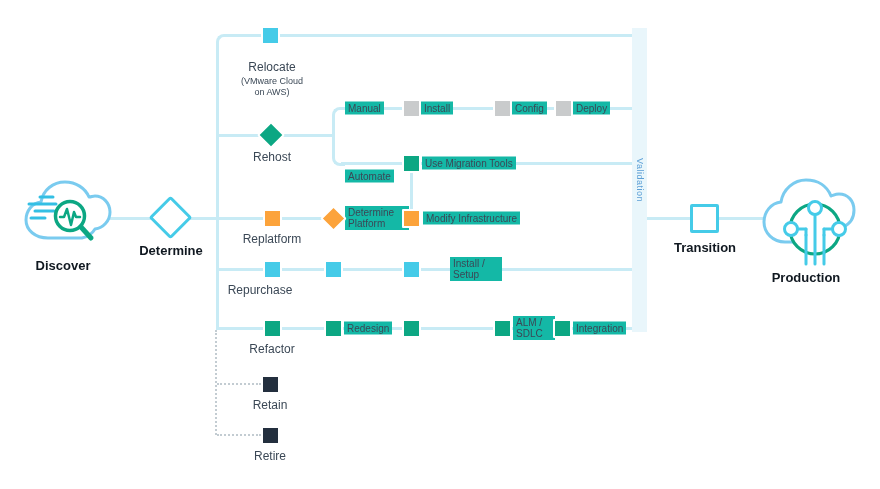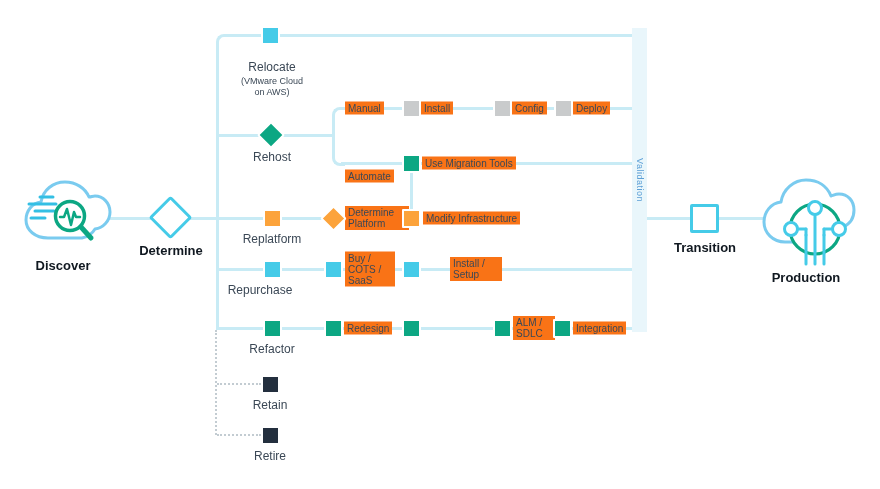--- a/index.html
+++ b/index.html
@@ -20,21 +20,21 @@
   .sq.orange{background:#fca33b;}
   .sq.gray{background:#c9cbcc;}
   .sq.navy{background:#232f3e;}
   .diamond{position:absolute;transform:rotate(45deg);border:2px solid #fff;border-radius:2px;}
   .diamond.green{width:16px;height:16px;background:#0ca783;}
   .diamond.orange{width:15px;height:15px;background:#fca33b;}
   .diamond.outline{width:25px;height:25px;background:#fff;border:3px solid #45cbe8;border-radius:3px;}
   .sq.outline{width:23px;height:23px;background:#fff;border:3px solid #45cbe8;border-radius:2px;}
   .nodelabel{position:absolute;font-size:12px;text-align:center;color:#3b4856;line-height:14px;}
   .sublabel{position:absolute;font-size:9px;text-align:center;color:#3b4856;line-height:11px;}
-  .steplabel{position:absolute;transform:translateY(-50%);background:#f97316;font-size:10px;
+  .steplabel{position:absolute;transform:translateY(-50%);background:#14b8a6;font-size:10px;
              line-height:11px;color:#3b4856;padding:1px 3px;white-space:normal;}
   .biglabel{position:absolute;font-size:13px;font-weight:700;color:#101820;text-align:center;}
   .valbar{position:absolute;left:632px;top:28px;width:15px;height:304px;background:#e9f6fb;}
   .valbar span{position:absolute;left:50%;top:50%;transform:translate(-50%,-50%);
                writing-mode:vertical-rl;font-size:9px;color:#5c9fd6;letter-spacing:.5px;}
   svg{position:absolute;overflow:visible;}
 </style>
 </head>
 <body>
 
@@ -64,21 +64,20 @@
   </div>
 
   <div class="steplabel" style="left:345px;top:108px;">Manual</div>
   <div class="steplabel" style="left:421px;top:108px;">Install</div>
   <div class="steplabel" style="left:512px;top:108px;">Config</div>
   <div class="steplabel" style="left:573px;top:108px;">Deploy</div>
   <div class="steplabel" style="left:345px;top:176px;">Automate</div>
   <div class="steplabel" style="left:422px;top:163px;">Use Migration Tools</div>
   <div class="steplabel" style="left:345px;top:218px;width:58px;">Determine Platform</div>
   <div class="steplabel" style="left:423px;top:218px;">Modify Infrastructure</div>
-  <div class="steplabel" style="left:345px;top:269px;width:44px;">Buy / COTS / SaaS</div>
   <div class="steplabel" style="left:422px;top:269px;width:46px;margin-left:28px;">Install / Setup</div>
   <div class="steplabel" style="left:344px;top:328px;">Redesign</div>
   <div class="steplabel" style="left:513px;top:328px;width:36px;">ALM / SDLC</div>
   <div class="steplabel" style="left:573px;top:328px;">Integration</div>
 
   <div class="sq cyan" style="left:260.5px;top:25.5px;"></div>
   <div class="diamond green" style="left:261px;top:125px;"></div>
   <div class="sq gray" style="left:401.5px;top:98.5px;"></div>
   <div class="sq gray" style="left:492.5px;top:98.5px;"></div>
   <div class="sq gray" style="left:553.5px;top:98.5px;"></div>

